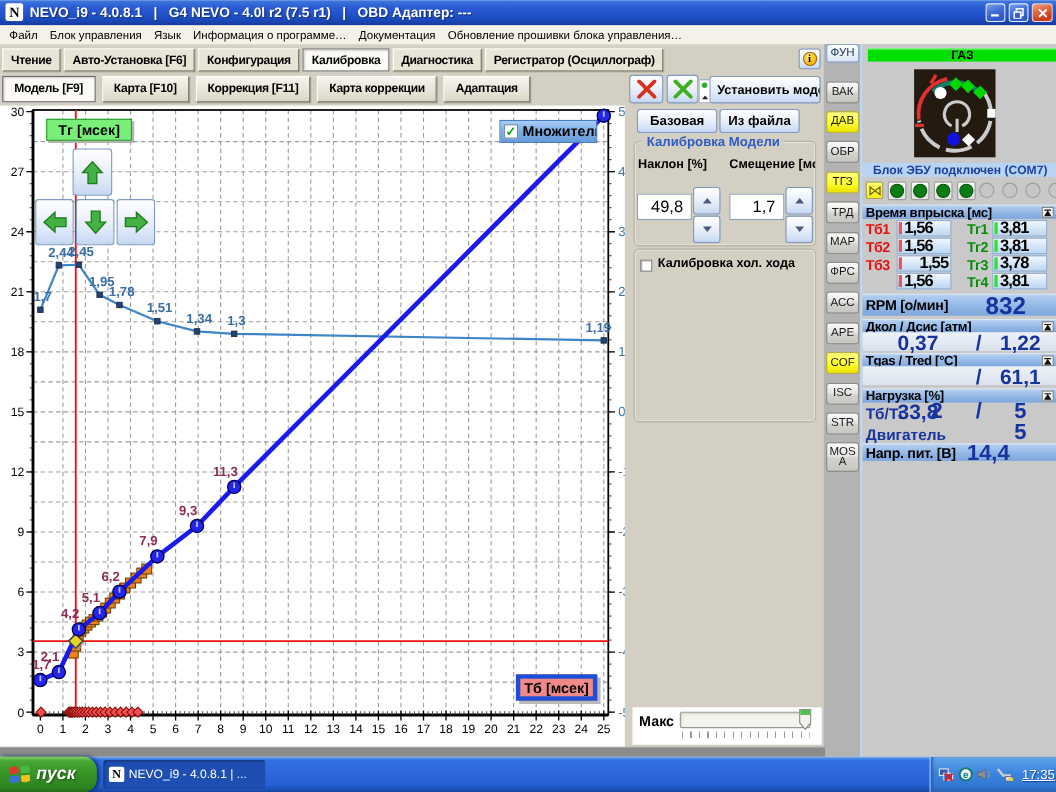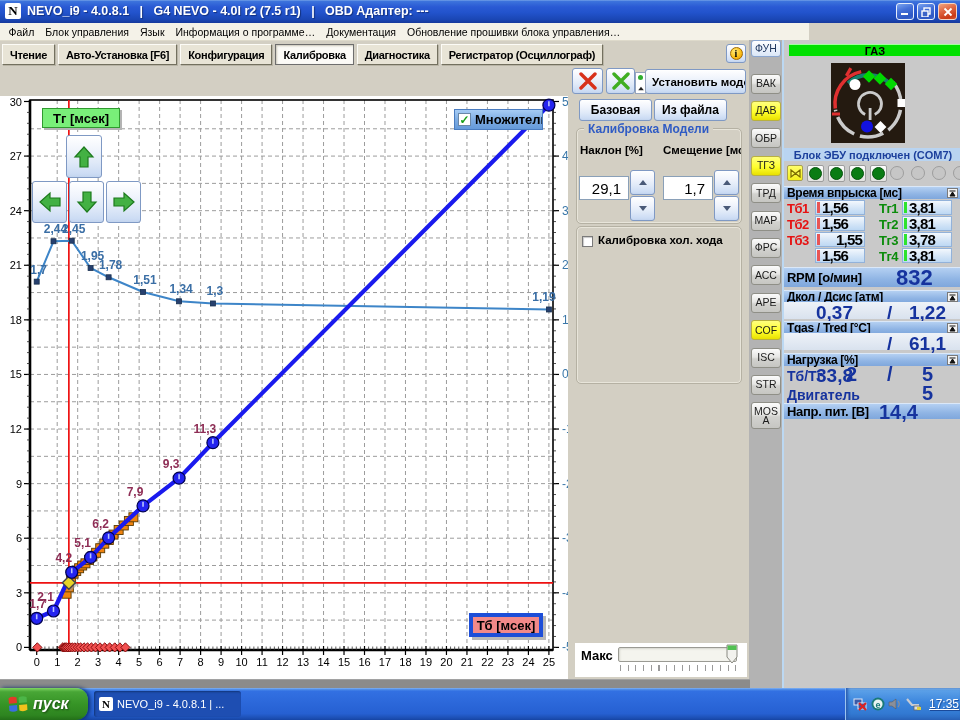--- a/index.html
+++ b/index.html
@@ -16,21 +16,21 @@
     display:flex;align-items:center;justify-content:center;font-weight:bold;font-size:13px;color:#000;
     font-family:"Liberation Serif",serif;line-height:16px;}
   .title-text{position:absolute;left:27px;top:4px;color:#fff;font-weight:bold;font-size:12.5px;white-space:pre;
     text-shadow:1px 1px 1px #12307e;}
   .winbtn{position:absolute;top:3px;width:18px;height:17px;border-radius:3px;border:1px solid #e7eefb;
     background:linear-gradient(160deg,#7ba4ef 0%,#4470d8 40%,#2e58c4 80%,#3d67d2 100%);
     color:#fff;display:flex;align-items:center;justify-content:center;}
   .winbtn.close{background:linear-gradient(160deg,#f1a581 0%,#e06742 40%,#c93a17 80%,#d85530 100%);border-color:#f4d4c2;}
 
   
-  .menubar{left:0;top:23px;width:809px;height:18px;background:#f4f2e8;border-bottom:1px solid #dedacb;
+  .menubar{left:0;top:23px;width:960px;height:18px;background:#f4f2e8;border-bottom:1px solid #dedacb;
     display:flex;align-items:center;padding-left:3px;}
   .menu-item{font-size:10.5px;color:#000;padding:0 5.5px;white-space:nowrap;}
 
   
   .tabs1{left:2px;top:44px;height:21px;display:flex;gap:3px;}
   .tab1{height:21px;padding:0 7px;font-size:11px;letter-spacing:-0.3px;font-weight:bold;color:#000;background:#e8e4d6;
     border:1px solid;border-color:#fcfbf6 #73705f #73705f #fcfbf6;box-shadow:1px 1px 0 #b9b5a6;
     display:flex;align-items:center;white-space:nowrap;}
   .tab1.active{background:#fbfaf6;border:1px solid #6e6e6e;box-shadow:inset 1px 1px 2px #c9c5b8;}
   .tabs2{left:2px;top:69px;height:24px;display:flex;gap:6px;}
@@ -196,20 +196,27 @@
     </div>
 
   <div class="abs tabs1" id="tabs1">
       <div class="tab1">Чтение</div>
       <div class="tab1">Авто-Установка [F6]</div>
       <div class="tab1">Конфигурация</div>
       <div class="tab1 active">Калибровка</div>
       <div class="tab1">Диагностика</div>
       <div class="tab1">Регистратор (Осциллограф)</div>
     </div>
+  <div class="abs tabs2" id="tabs2">
+      <div class="tab2 active">Модель [F9]</div>
+      <div class="tab2">Карта [F10]</div>
+      <div class="tab2">Коррекция [F11]</div>
+      <div class="tab2">Карта коррекции</div>
+      <div class="tab2">Адаптация</div>
+    </div>
 
   <div class="abs xpbtn info-btn">
     <div class="info-ball">i</div>
   </div>
 
   <div class="abs xpbtn btn-x-red">
     <svg width="20" height="18">
       <path d="M3 2 L17 16 M17 2 L3 16" stroke="#d8311a" stroke-width="3.4" stroke-linecap="round"></path>
       </svg>
   </div>
@@ -226,21 +233,21 @@
     <span style="white-space:nowrap;">Установить модель</span>
   </div>
 
   <div class="abs xpbtn btn-base">Базовая</div>
   <div class="abs xpbtn btn-fromfile">Из файла</div>
 
   <div class="abs groupbox gb1"></div>
   <div class="abs gb-title">Калибровка Модели</div>
   <div class="abs fld-label" style="left:580px;top:144px;width:70px;">Наклон [%]</div>
   <div class="abs fld-label" style="left:663px;top:144px;width:78px;">Смещение [мс]</div>
-  <div class="abs fld-input" style="left:579px;top:176px;width:50px;height:24px;">29,1</div>
+  <div class="abs fld-input" style="left:579px;top:176px;width:50px;height:24px;">49,8</div>
   <div class="abs spinner" style="left:630px;top:170px;">
     <div class="xpbtn spin-btn">
         <div class="spin-arrow arr-up"></div>
       </div>
     <div class="xpbtn spin-btn">
         <div class="spin-arrow arr-dn"></div>
       </div>
   </div>
   <div class="abs fld-input" style="left:663px;top:176px;width:50px;height:24px;">1,7</div>
   <div class="abs spinner" style="left:714px;top:170px;">

